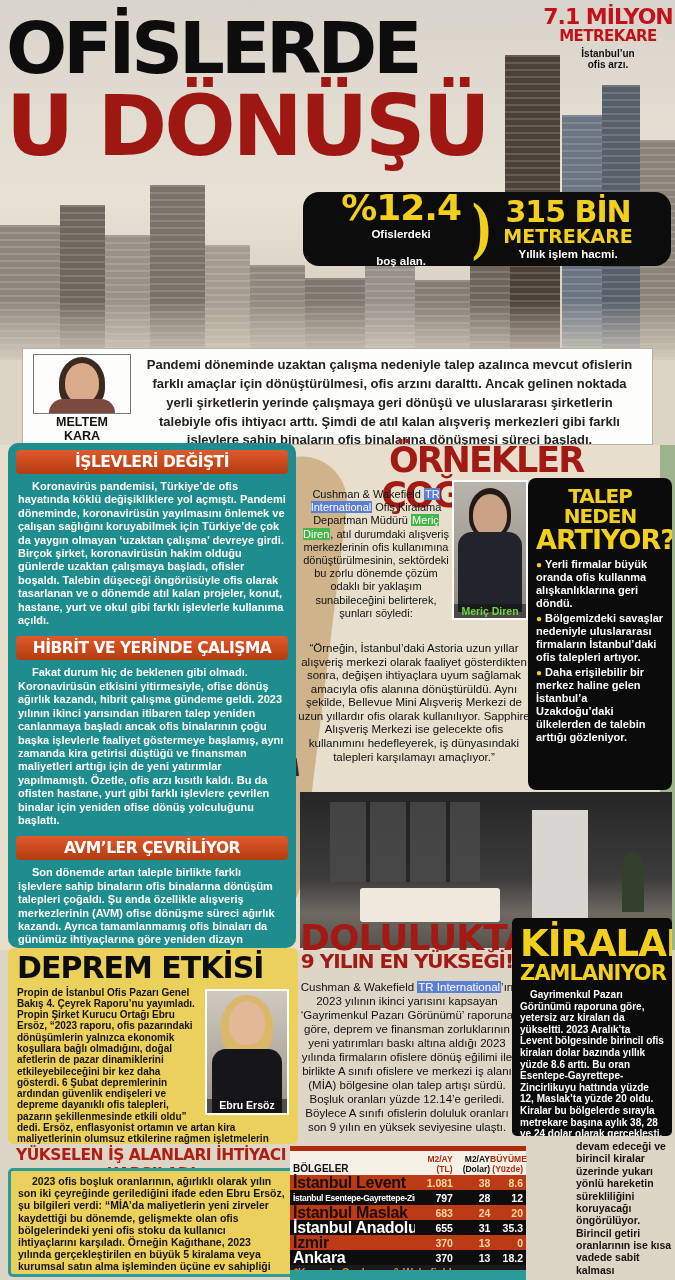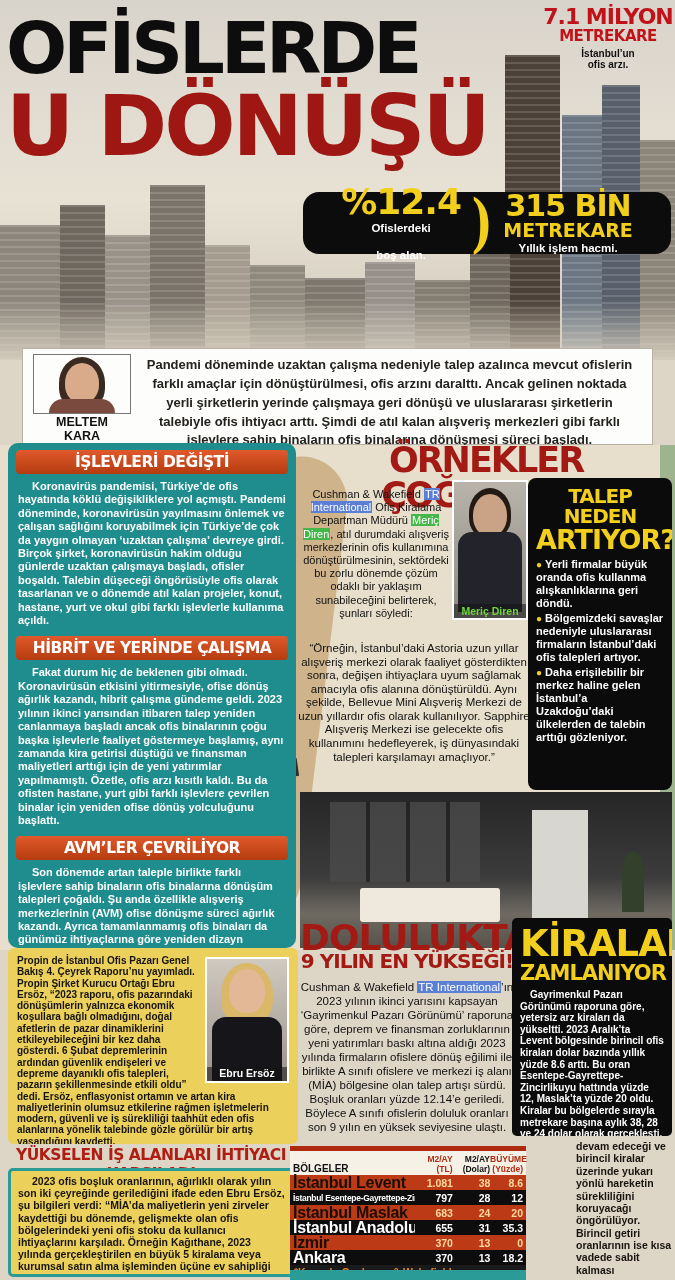--- a/index.html
+++ b/index.html
@@ -18,21 +18,21 @@
     background:linear-gradient(transparent, rgba(222,214,198,.85)); }
 
   .headline1 { left:6px; top:12px; font-size:72px; letter-spacing:-4px; color:#0d0d0d; line-height:1; }
   .headline2 { left:6px; top:84px; font-size:84px; letter-spacing:-3px; color:#9e1712; line-height:1; }
 
   .stat-top { left:543px; top:6px; width:130px; text-align:center; }
   .stat-top .v  { color:#c1121a; font-size:22px; line-height:1; letter-spacing:-1px;}
   .stat-top .u  { color:#c1121a; font-size:15px; line-height:1.1; letter-spacing:-0.5px;}
   .stat-top .c  { color:#111; font-size:10px; font-weight:bold; line-height:1.15; margin-top:3px;}
 
-  .badge { left:303px; top:192px; width:368px; height:62px; background:#0c0c0c;
+  .badge { left:303px; top:192px; width:368px; height:74px; background:#0c0c0c;
            border-radius:16px; display:flex; align-items:center; justify-content:center; gap:6px; }
   .badge .col { text-align:center; }
   .badge .big { color:#f2cf1d; font-size:36px; line-height:1; letter-spacing:-1px;}
   .badge .big2{ color:#f2cf1d; font-size:30px; line-height:1; letter-spacing:-1px;}
   .badge .unit{ color:#f2cf1d; font-size:19px; line-height:1; letter-spacing:0;}
   .badge .cap { color:#fff; font-size:11.5px; font-weight:bold; line-height:1.15; margin-top:2px;}
   .badge .paren { color:#f2cf1d; font-size:64px; font-weight:bold; line-height:0.9;
                   font-family:"DejaVu Serif", serif; transform:scaleX(.7); }
 
   
@@ -250,20 +250,21 @@
   </div>
 
   <div class="abs office-photo">
     <div class="op-win"></div>
     <div class="op-cab"></div>
     <div class="op-desk"></div>
     <div class="op-plant"></div>
   </div>
 
   <div class="abs deprem-panel">
+    <div class="deprem-title hfont">DEPREM ETKİSİ</div>
     <div class="deprem-body">
       <span class="ersoz-photo">
         <span class="av-hair" style="top:4px; width:52px; height:62px; background:#d9b86a;"></span>
         <span class="av-head" style="top:10px; width:36px; height:44px; background:#e3b896;"></span>
         <span class="av-body" style="top:58px; width:70px; height:64px; background:#15151a;"></span>
         <span class="photo-cap cap-white">Ebru Ersöz</span>
       </span>
       <span>Propin de İstanbul Ofis Pazarı Genel Bakış 4. Çeyrek Raporu’nu yayımladı. Propin Şirket Kurucu Ortağı Ebru Ersöz, “2023 raporu, ofis pazarındaki dönüşümlerin yalnızca ekonomik koşullara bağlı olmadığını, doğal afetlerin de pazar dinamiklerini etkileyebileceğini bir kez daha gösterdi. 6 Şubat depremlerinin ardından güvenlik endişeleri ve depreme dayanıklı ofis talepleri, pazarın şekillenmesinde etkili oldu” dedi. Ersöz, enflasyonist ortamın ve artan kira maliyetlerinin olumsuz etkilerine rağmen işletmelerin modern, güvenli ve iş sürekliliği taahhüt eden ofis alanlarına yönelik talebinde gözle görülür bir artış yaşandığını kaydetti.</span>
     </div>
   </div>

